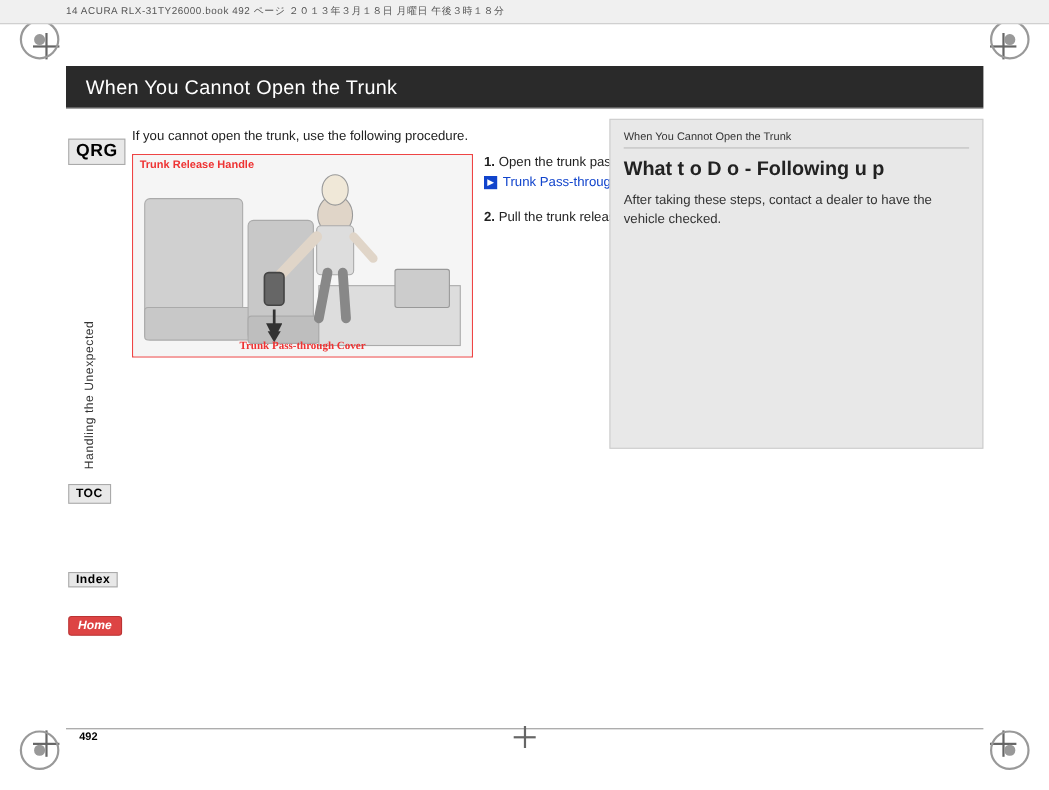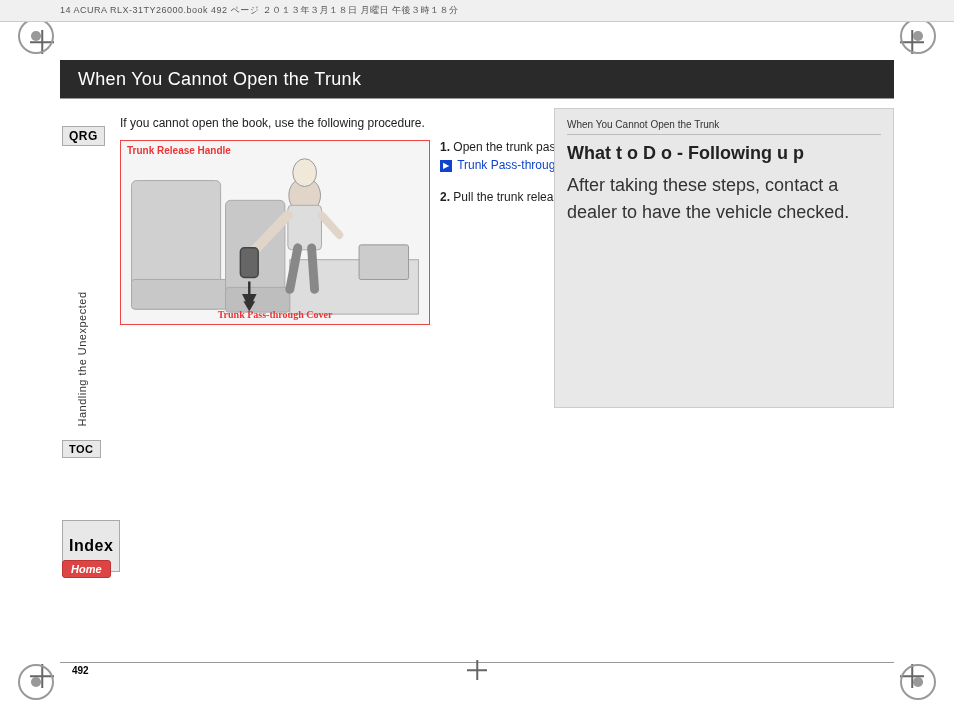--- a/index.html
+++ b/index.html
@@ -46,41 +46,41 @@
       color: #fff;
       font-size: 18px;
       font-weight: normal;
       letter-spacing: 0.3px;
     }
 
     .qrg-badge {
       background: #e8e8e8;
       border: 1px solid #aaa;
       padding: 2px 6px;
-      font-size: 12px;
+      font-size: 16px;
       font-weight: bold;
       margin-top: 10px;
       letter-spacing: 0.5px;
     }
 
     .toc-badge {
       background: #e8e8e8;
       border: 1px solid #aaa;
       padding: 2px 6px;
       font-size: 11px;
       font-weight: bold;
       margin-top: auto;
       letter-spacing: 0.5px;
     }
 
     .index-badge {
       background: #e8e8e8;
       border: 1px solid #aaa;
-      padding: 16px 6px;
-      font-size: 16px;
+      padding: 0 6px;
+      font-size: 11px;
       font-weight: bold;
       margin-top: 20px;
       letter-spacing: 0.5px;
     }
 
     .home-badge {
       background: #d44;
       border: 1px solid #b33;
       padding: 2px 8px;
       font-size: 11px;
@@ -217,21 +217,21 @@
     }
 
     .info-box-heading {
       font-size: 18px;
       font-weight: bold;
       color: #222;
       margin-bottom: 8px;
     }
 
     .info-box-text {
-      font-size: 18px;
+      font-size: 12px;
       color: #333;
       line-height: 1.5;
     }
 
     
     .reg-tl, .reg-tr, .reg-bl, .reg-br {
       position: absolute;
       width: 24px;
       height: 24px;
     }
@@ -362,21 +362,21 @@
 
 <div style="position:absolute;left:62px;top:552px;">
   <div class="home-badge">Home</div>
 </div>
 
 <div class="page-number">492</div>
 
 <div class="main-content">
 
   <div class="left-column">
-    <p class="intro-text">If you cannot open the book, use the following procedure.</p>
+    <p class="intro-text">If you cannot open the trunk, use the following procedure.</p>
 
     <div class="illus-box">
       <div class="illus-label-top">Trunk Release Handle</div>
 
       
       <svg class="illus-svg" viewBox="0 0 310 185">
 
         <rect x="0" y="0" width="310" height="185" fill="#f5f5f5"></rect>
 
         <rect x="10" y="40" width="90" height="130" rx="5" fill="#d0d0d0" stroke="#aaa" stroke-width="1"></rect>

